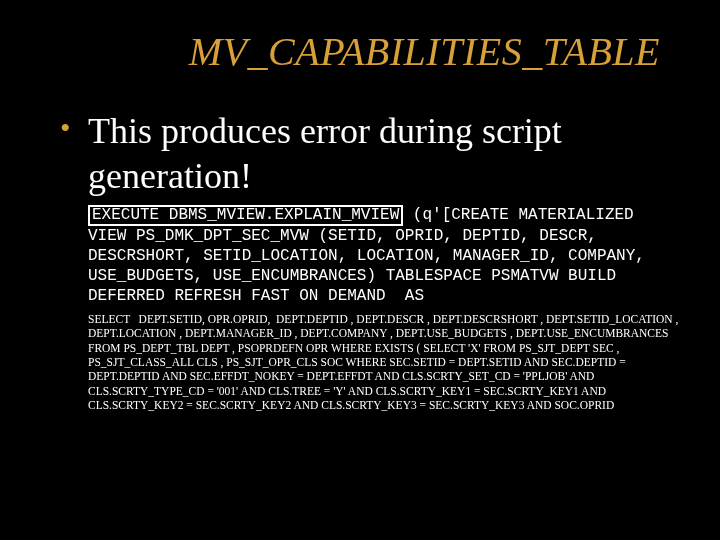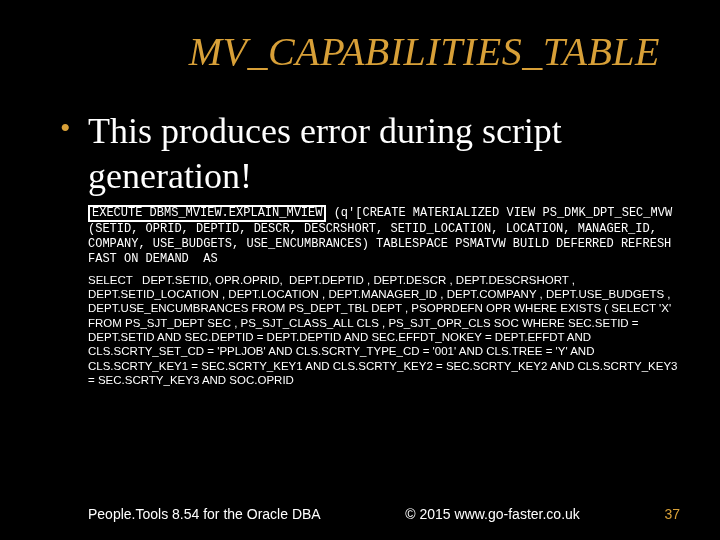--- a/index.html
+++ b/index.html
@@ -44,36 +44,36 @@
     content: "•";
     position: absolute;
     left: -28px;
     top: 0;
     color: #d8a038;
     font-size: 30px;
   }
   .code-block-1 {
     color: #fff;
     font-family: "Courier New", Courier, monospace;
-    font-size: 12px;
+    font-size: 16px;
     line-height: 1.25;
     margin: 6px 40px 4px 88px;
     white-space: pre-wrap;
     word-break: break-word;
     position: relative;
   }
   .exec-box {
     border: 2px solid #fff;
     padding: 0 2px;
     display: inline-block;
     line-height: 1.05;
   }
   .code-block-2 {
     color: #fff;
-    font-family: Liberation Sans, sans-serif;
+    font-family: Liberation Serif, serif;
     font-size: 11.5px;
     line-height: 1.25;
     margin: 6px 40px 0 88px;
     white-space: pre-wrap;
     word-break: break-word;
   }
   .footer {
     position: absolute;
     bottom: 18px;
     left: 0;
@@ -98,19 +98,14 @@
   <h1 class="title">MV_CAPABILITIES_TABLE</h1>
 
   <ul class="bullets">
     <li>This produces error during script generation!</li>
   </ul>
 
   <div class="code-block-1"><span class="exec-box">EXECUTE DBMS_MVIEW.EXPLAIN_MVIEW</span><span> (q'[CREATE MATERIALIZED VIEW PS_DMK_DPT_SEC_MVW (SETID, OPRID, DEPTID, DESCR, DESCRSHORT, SETID_LOCATION, LOCATION, MANAGER_ID, COMPANY, USE_BUDGETS, USE_ENCUMBRANCES) TABLESPACE PSMATVW BUILD DEFERRED REFRESH FAST ON DEMAND  AS</span></div>
 
   <div class="code-block-2">SELECT   DEPT.SETID, OPR.OPRID,  DEPT.DEPTID , DEPT.DESCR , DEPT.DESCRSHORT , DEPT.SETID_LOCATION , DEPT.LOCATION , DEPT.MANAGER_ID , DEPT.COMPANY , DEPT.USE_BUDGETS , DEPT.USE_ENCUMBRANCES FROM PS_DEPT_TBL DEPT , PSOPRDEFN OPR WHERE EXISTS ( SELECT 'X' FROM PS_SJT_DEPT SEC , PS_SJT_CLASS_ALL CLS , PS_SJT_OPR_CLS SOC WHERE SEC.SETID = DEPT.SETID AND SEC.DEPTID = DEPT.DEPTID AND SEC.EFFDT_NOKEY = DEPT.EFFDT AND CLS.SCRTY_SET_CD = 'PPLJOB' AND CLS.SCRTY_TYPE_CD = '001' AND CLS.TREE = 'Y' AND CLS.SCRTY_KEY1 = SEC.SCRTY_KEY1 AND CLS.SCRTY_KEY2 = SEC.SCRTY_KEY2 AND CLS.SCRTY_KEY3 = SEC.SCRTY_KEY3 AND SOC.OPRID</div>
 
-  <div class="footer">
-    <span class="footer-left">People.Tools 8.54 for the Oracle DBA</span>
-    <span class="footer-center">© 2015 www.go-faster.co.uk</span>
-    <span class="footer-right">37</span>
-  </div>
 
 </div>
 
 </body></html>

